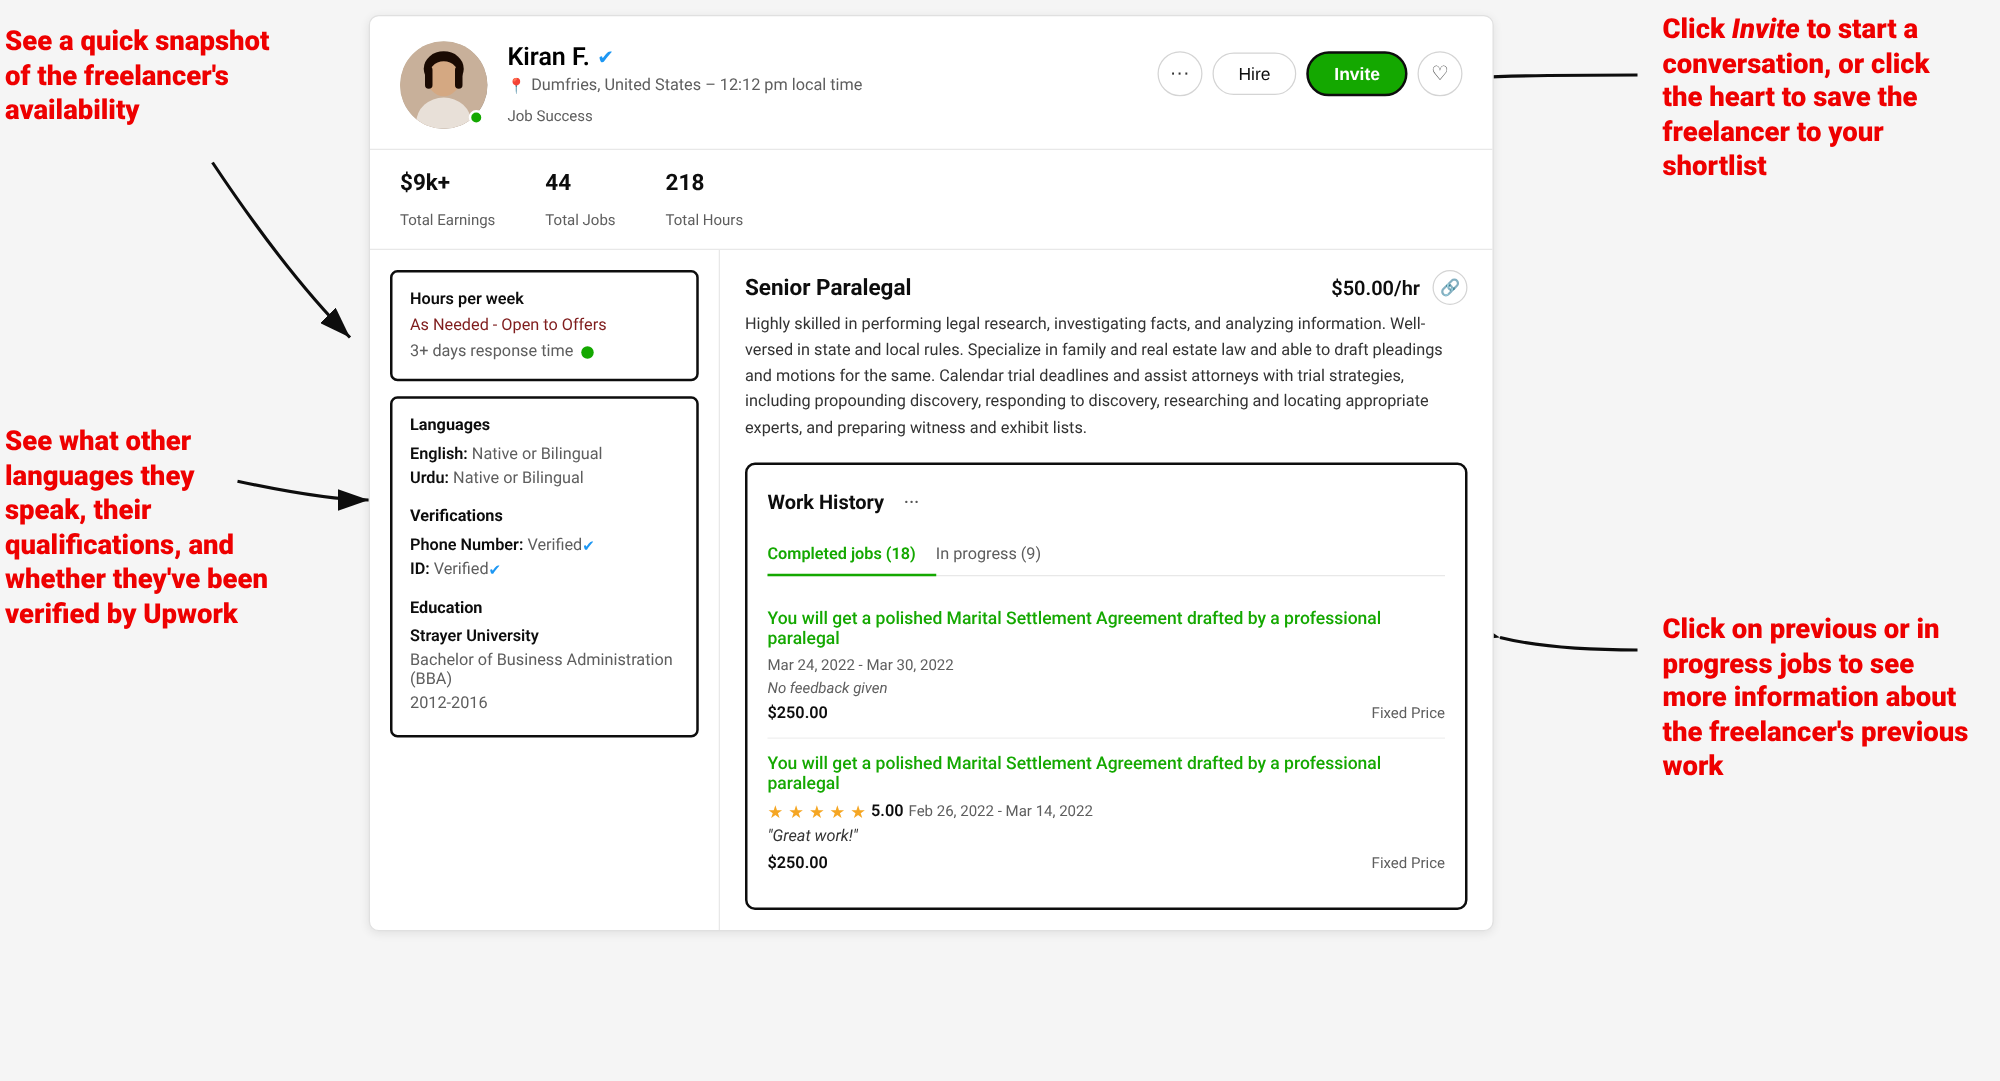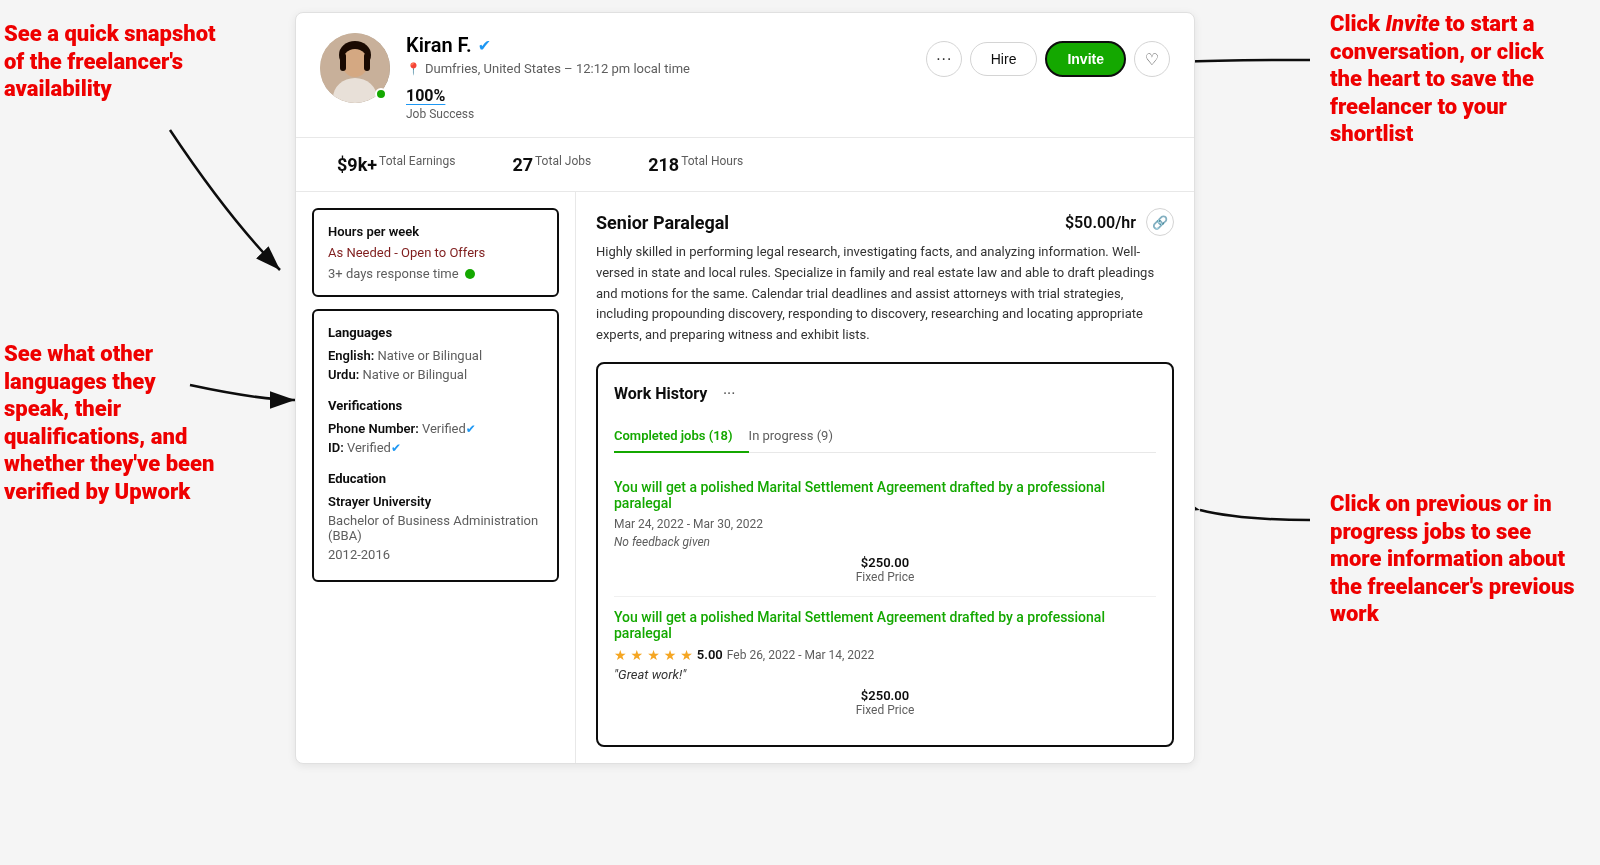--- a/index.html
+++ b/index.html
@@ -222,23 +222,22 @@
     
     .stats-bar {
       display: flex;
       padding: 16px 24px;
       border-bottom: 1px solid #e8e8e8;
       gap: 40px;
     }
 
     .stat-item {
       display: flex;
-      flex-direction: row;
-      gap: 2px;
-      margin-left: 17px;
+      flex-direction: column;
+      gap: 12px;
     }
 
     .stat-value {
       font-size: 18px;
       font-weight: 700;
       color: #0d0d0d;
     }
 
     .stat-label {
       font-size: 12px;
@@ -471,21 +470,20 @@
       font-size: 12px;
       color: #5e5e5e;
       margin-bottom: 6px;
       font-style: italic;
     }
 
     .job-footer {
       display: flex;
       justify-content: space-between;
       align-items: center;
-      flex-direction: column;
     }
 
     .job-amount {
       font-size: 13px;
       font-weight: 600;
       color: #0d0d0d;
     }
 
     .job-type {
       font-size: 12px;
@@ -610,40 +608,39 @@
       <div class="profile-info">
         <div class="profile-name-row">
           <span class="profile-name">Kiran F.</span>
           <span class="verified-badge">✔</span>
         </div>
         <div class="profile-location">
           <span class="location-icon">📍</span>
           <span>Dumfries, United States – 12:12 pm local time</span>
         </div>
         <div class="job-success-wrap">
-          <span class="job-success-percent">100%</span>
           <span class="job-success-label">Job Success</span>
         </div>
       </div>
 
       <div class="header-actions">
         <button class="btn-dots">···</button>
         <button class="btn-hire">Hire</button>
         <button class="btn-invite">Invite</button>
         <button class="btn-heart">♡</button>
       </div>
     </div>
 
     <div class="stats-bar">
       <div class="stat-item">
         <span class="stat-value">$9k+</span>
         <span class="stat-label">Total Earnings</span>
       </div>
       <div class="stat-item">
-        <span class="stat-value">27</span>
+        <span class="stat-value">44</span>
         <span class="stat-label">Total Jobs</span>
       </div>
       <div class="stat-item">
         <span class="stat-value">218</span>
         <span class="stat-label">Total Hours</span>
       </div>
     </div>
 
     <div class="content-area">
 

